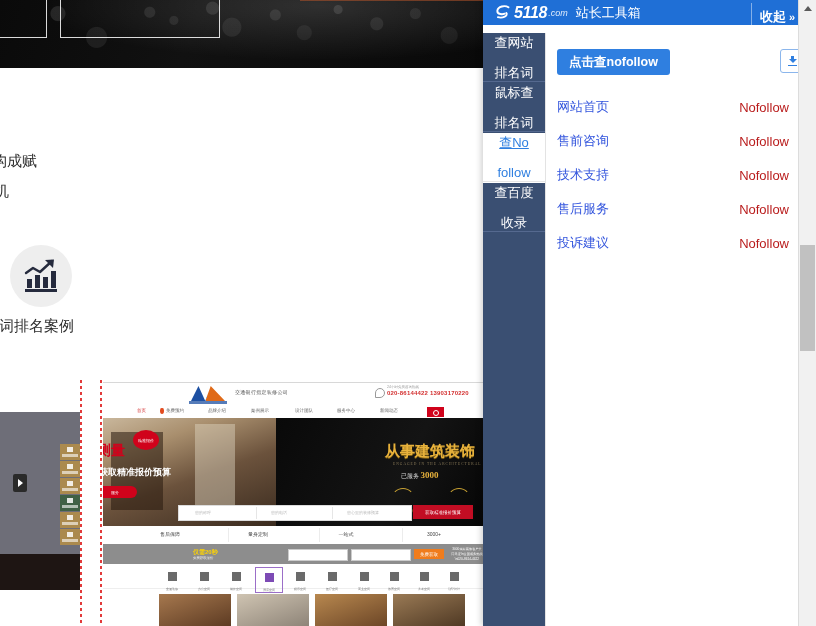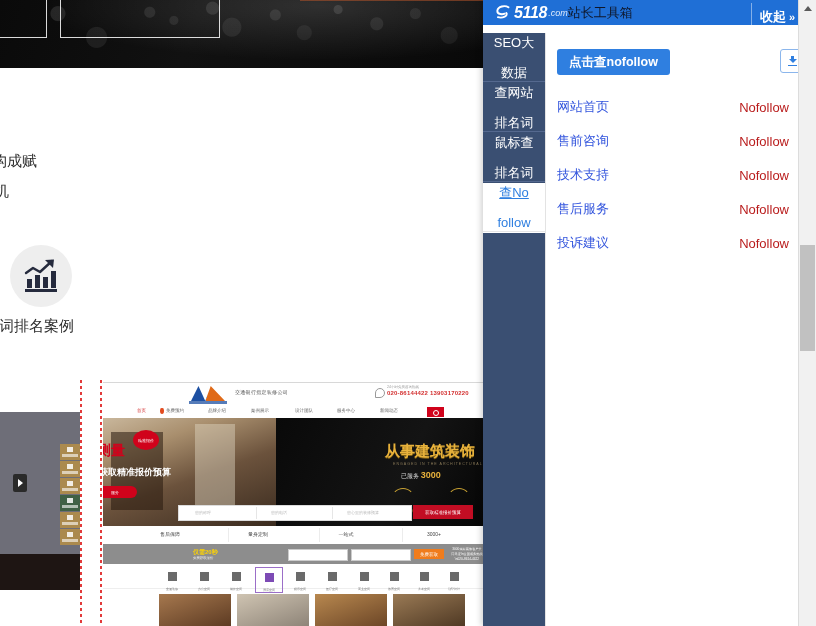--- a/index.html
+++ b/index.html
@@ -64,21 +64,21 @@
   .pv-phone-ic{position:absolute;left:272px;top:5px;width:8px;height:8px;border:1px solid #999;border-radius:50% 50% 50% 0;}
   .pv-phone-sm{position:absolute;left:284px;top:2px;font-size:3.5px;color:#9a9a9a;}
   .pv-phone{position:absolute;left:284px;top:7px;font-size:6px;color:#d32f2f;font-weight:bold;letter-spacing:.2px;}
   .pv-nav{position:absolute;left:0;top:22px;width:380px;height:13px;background:#fff;border-bottom:1px solid #eee;}
   .pv-nav span{position:absolute;top:3px;font-size:4.5px;color:#666;}
   .pv-nav span.act{color:#d32f2f;}
   .pv-nav .flame{position:absolute;left:57px;top:3px;width:4px;height:6px;background:#e24b1e;border-radius:40% 40% 50% 50%;}
   .pv-search{position:absolute;left:324px;top:24px;width:17px;height:10px;background:#d0021b;}
   .pv-search:after{content:"";position:absolute;left:6px;top:3px;width:4px;height:4px;border:1px solid #fff;border-radius:50%;}
 
-  .pv-hero{position:absolute;left:0;top:35px;width:380px;height:108px;background:#000;overflow:hidden;}
+  .pv-hero{position:absolute;left:0;top:35px;width:380px;height:108px;background:#000;overflow:hidden;font-family:Liberation Serif, serif;}
   .pv-hero-img{position:absolute;left:0;top:0;width:173px;height:108px;
      background:linear-gradient(160deg,#c9b79c 0%,#a98f6e 25%,#6b523c 55%,#3a2b1f 100%);}
   .pv-hero-img:before{content:"";position:absolute;left:8px;top:14px;width:52px;height:78px;background:rgba(40,25,15,.55);}
   .pv-hero-img:after{content:"";position:absolute;left:92px;top:6px;width:40px;height:95px;background:rgba(225,215,195,.45);}
   .pv-hero-dark{position:absolute;left:173px;top:0;width:207px;height:108px;
      background:linear-gradient(115deg,#090909,#141414 60%,#060606);}
   .pv-bubble{position:absolute;border-radius:9px;background:#d0021b;color:#fff;font-size:4px;
      display:flex;align-items:center;justify-content:center;text-align:center;line-height:1.25;}
   .pv-b1{left:30px;top:12px;width:26px;height:20px;border-radius:50%;}
   .pv-b3{left:-10px;top:68px;width:44px;height:12px;}
@@ -145,21 +145,21 @@
   
   #tool-panel{position:absolute;left:483px;top:0;width:333px;height:626px;background:#fff;
     box-shadow:-2px 0 6px rgba(0,0,0,.18);}
 
   .panel-header{position:absolute;left:0;top:0;width:333px;height:25px;background:#1f6fd6;
      display:flex;align-items:center;}
   .ph-logo{display:flex;align-items:center;padding-left:10px;}
   .ph-mark{width:19px;height:19px;position:relative;margin-right:2px;}
   .ph-brand{font-size:16px;font-weight:bold;color:#fff;font-style:italic;letter-spacing:-.3px;}
   .ph-dotcom{font-size:9px;color:#dce9fb;font-style:italic;margin-left:1px;}
-  .ph-title{font-size:13px;color:#0f172a;}
+  .ph-title{font-size:13px;color:#ffffff;margin-left:8px;}
   .ph-divider{position:absolute;left:268px;top:3px;width:1px;height:27px;background:rgba(255,255,255,.45);}
   .ph-collapse{position:absolute;left:277px;top:0;height:33px;display:flex;align-items:center;
      font-size:13px;font-weight:bold;color:#fff;cursor:pointer;}
   .ph-collapse .chev{margin-left:3px;font-size:11px;letter-spacing:-2px;}
 
   .panel-body{position:absolute;left:0;top:33px;width:333px;height:593px;}
 
   .side-nav{position:absolute;left:0;top:0;width:62px;height:593px;background:#3a4f72;}
   .nav-item{position:relative;height:49px;display:flex;align-items:center;justify-content:center;
      color:#ffffff;font-size:13px;line-height:1.18;text-align:center;border-bottom:1px solid #4e6displaced;}
@@ -367,40 +367,40 @@
       <span>收起</span>
       <span class="chev">»</span>
     </div>
   </div>
 
   <div class="panel-body">
 
     <div class="side-nav">
       <div class="nav-item">
         <span>
-          <span>SEO大</span><br>
-          <span>数据</span>
-        </span>
-      </div>
-      <div class="nav-item">
-        <span>
           <span>查网站</span><br>
           <span>排名词</span>
         </span>
       </div>
       <div class="nav-item">
         <span>
           <span>鼠标查</span><br>
           <span>排名词</span>
         </span>
       </div>
       <div class="nav-item active">
         <span>
           <span class="u">查No</span><br>
           <span>follow</span>
+        </span>
+      </div>
+      <div class="nav-item">
+        <span>
+          <span>查百度</span><br>
+          <span>收录</span>
         </span>
       </div>
     </div>
 
     <div class="content">
 
       <div class="toolbar">
         <button class="btn-check">点击查nofollow</button>
         <button class="btn-export">
           <span class="dl-ic">

